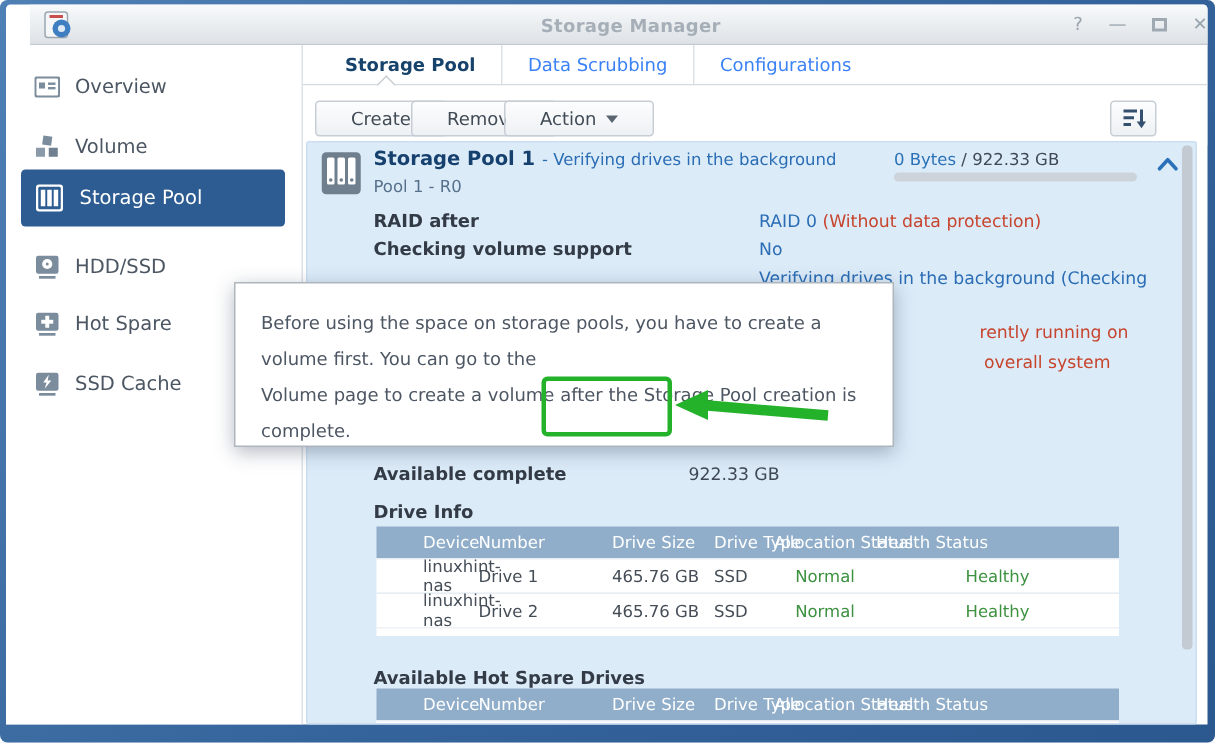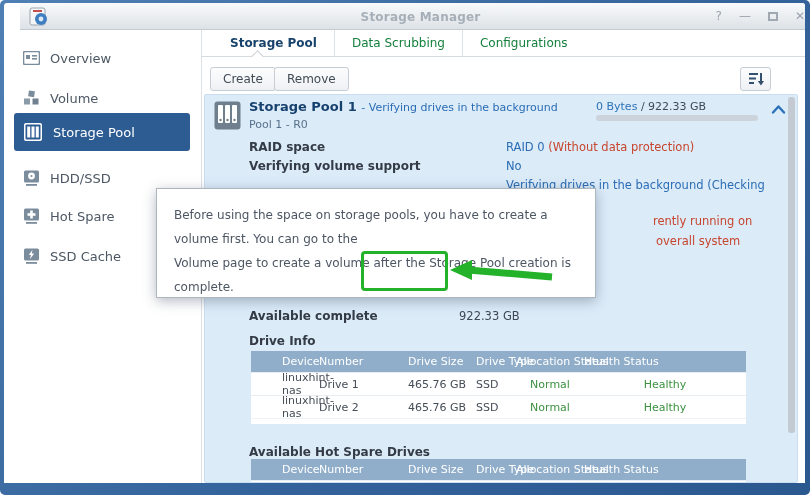--- a/index.html
+++ b/index.html
@@ -31,30 +31,30 @@
   .side-divider { position:absolute; left:197px; top:27px; width:1px; height:453px; background:#dde2e7; }
   .side-item { position:absolute; left:0; width:197px; height:24px; display:flex;
                align-items:center; gap:10px; padding-left:19px; font-size:13px; color:#4c5763; cursor:pointer; }
   .side-item svg { flex:0 0 auto; }
   .side-item.selected { left:10px; width:176px; height:38px; padding-left:9px;
                         background:#2d5c92; border-radius:3px; color:#ffffff; }
 
   
   .tabsbar { position:absolute; left:198px; top:27px; width:603px; height:27px; background:#fff;
              border-bottom:1px solid #d4dade; display:flex; align-items:stretch; padding-left:11px; }
-  .tab { display:flex; align-items:center; padding:0 17px; font-size:12px; color:#15803d; cursor:pointer; }
+  .tab { display:flex; align-items:center; padding:0 17px; font-size:12px; color:#3b82f6; cursor:pointer; }
   .tab + .tab { border-left:1px solid #dde2e6; }
   .tab.active { font-weight:bold; color:#17426b; }
   .tab-notch { position:absolute; left:249px; top:49px; width:9px; height:9px; background:#fff;
                border-left:1px solid #c8ced4; border-top:1px solid #c8ced4; transform:rotate(45deg); z-index:2; }
 
   
   .toolbar { position:absolute; left:198px; top:54px; width:603px; height:40px; background:#fff; }
   .tbtn { position:absolute; top:10px; height:24px; display:inline-flex; align-items:center; gap:6px;
-          padding:0 12px; font-size:12px; color:#414b55;
+          padding:0 23px; font-size:12px; color:#414b55;
           background:linear-gradient(#fdfdfe,#eef1f4); border:1px solid #c6cdd4; border-radius:3px; cursor:pointer; }
   .caret-down { width:0; height:0; border-left:4px solid transparent; border-right:4px solid transparent;
                 border-top:5px solid #5a6570; }
   .sort-btn { position:absolute; right:34px; top:10px; width:31px; height:24px;
               display:flex; align-items:center; justify-content:center;
               background:linear-gradient(#fdfdfe,#eef1f4); border:1px solid #c6cdd4; border-radius:3px; cursor:pointer; }
 
   
   .panel { position:absolute; left:204px; top:94px; width:594px; height:389px;
            background:#dcebf8; border:1px solid #cbdef1; border-radius:2px; overflow:hidden; }
@@ -186,20 +186,24 @@
     </div>
     <div class="tab-notch"></div>
 
     <div class="toolbar">
       <div class="tbtn" style="left:8px">
           <span>Create</span>
         </div>
       <div class="tbtn" style="left:72px">
           <span>Remove</span>
         </div>
+      <div class="tbtn" style="left:134px">
+        <span>Action</span>
+        <span class="caret-down"></span>
+      </div>
       <div class="sort-btn">
         <svg width="16" height="14" viewBox="0 0 16 14">
           <rect x="1" y="1" width="9" height="2" fill="#34506e"></rect>
           <rect x="1" y="5.5" width="7" height="2" fill="#34506e"></rect>
           <rect x="1" y="10" width="5" height="2" fill="#34506e"></rect>
           <rect x="12" y="1" width="2" height="9" fill="#34506e"></rect>
           <polygon points="9.8,9 16,9 13,13.5" fill="#34506e"></polygon>
         </svg>
       </div>
     </div>
@@ -225,25 +229,25 @@
     <div class="usage">
       <span class="used">0 Bytes</span>
       <span>/</span>
       <span>922.33 GB</span>
     </div>
     <div class="progress"></div>
     <svg class="collapse" width="15" height="11" viewBox="0 0 15 11">
       <polyline points="2,8.5 7.5,2.5 13,8.5" fill="none" stroke="#2a71b8" stroke-width="2.4" stroke-linecap="round" stroke-linejoin="round"></polyline>
     </svg>
 
-    <div class="drow-label" style="top:45px">RAID space</div>
+    <div class="drow-label" style="top:45px">RAID after</div>
     <div class="drow-value" style="top:45px">
       <span>RAID 0 </span><span class="warn">(Without data protection)</span>
     </div>
-    <div class="drow-label" style="top:64px">Verifying volume support</div>
+    <div class="drow-label" style="top:64px">Checking volume support</div>
     <div class="drow-value" style="top:64px">No</div>
     <div class="drow-label" style="top:95px">Status</div>
     <div class="drow-value" style="top:83px">Verifying drives in the background (Checking</div>
 
     <div class="note-frag" style="left:448px; top:119px">rently running on</div>
     <div class="note-frag" style="left:451px; top:139px">overall system</div>
 
     <div class="drow-label" style="top:214px">Available complete</div>
     <div class="cap-value" style="top:214px">922.33 GB</div>
 

